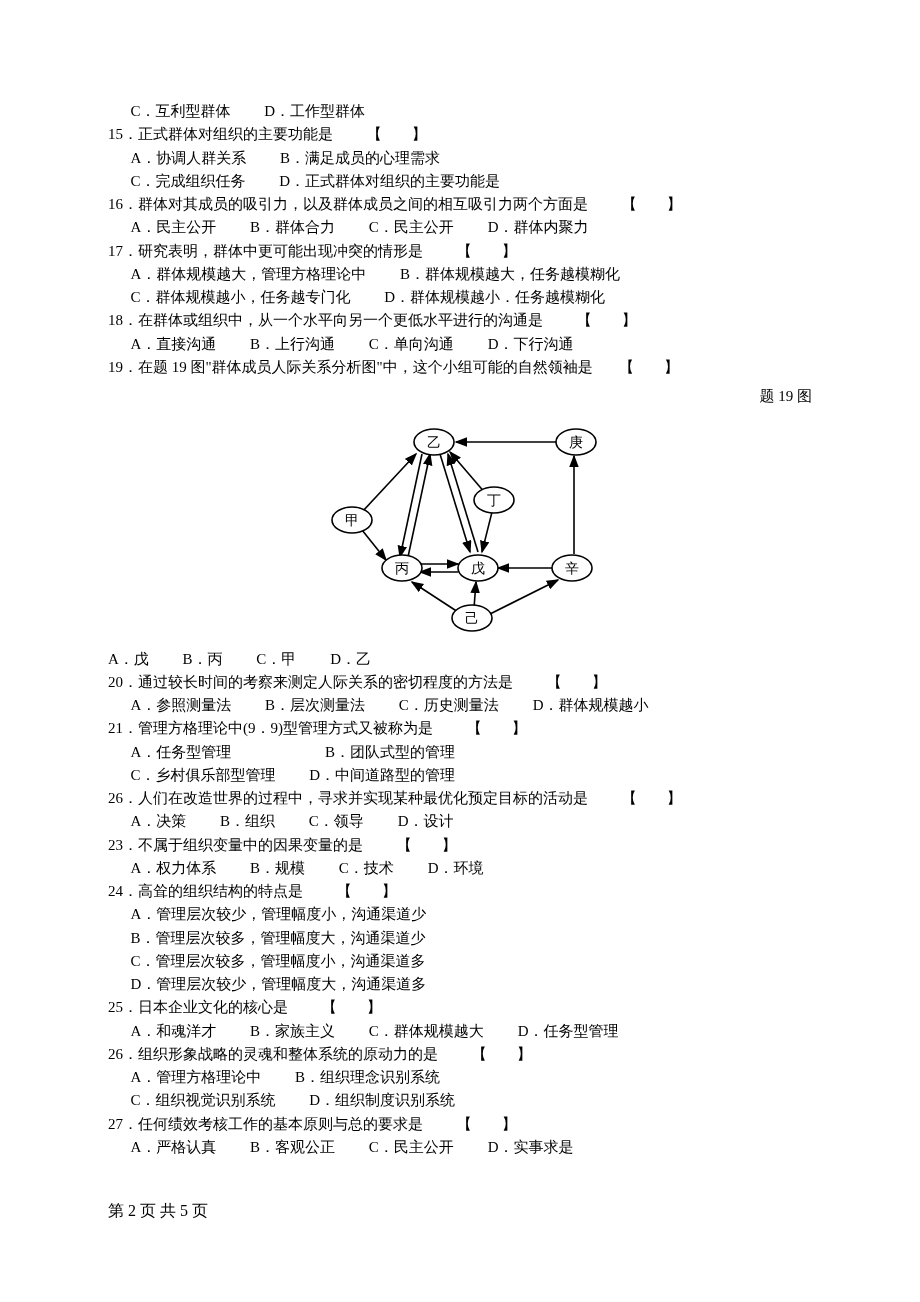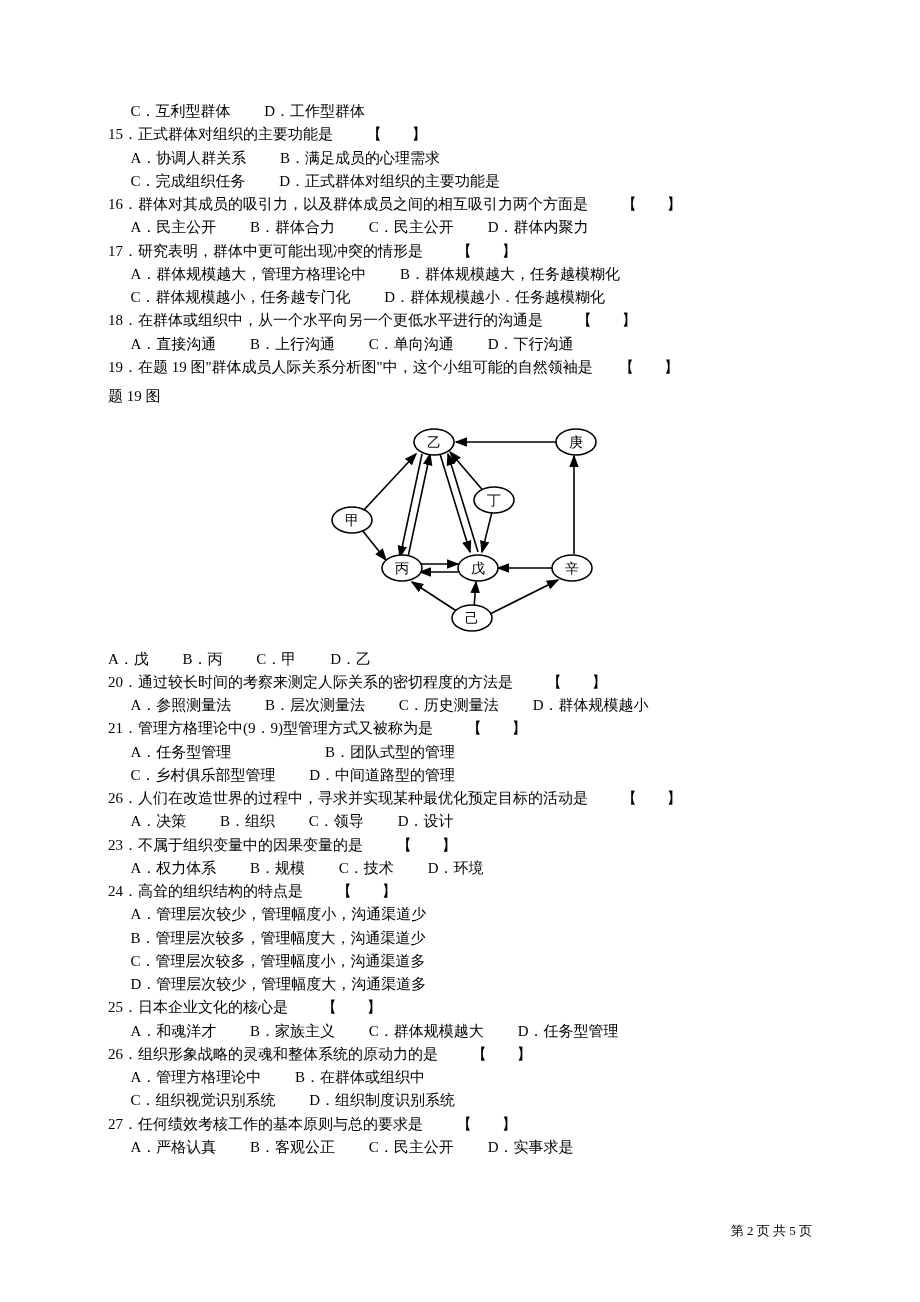--- a/index.html
+++ b/index.html
@@ -12,27 +12,27 @@
     padding: 100px 108px 60px 108px;
     width: 920px;
     box-sizing: border-box;
   }
   .line {
     white-space: nowrap;
     margin: 0;
   }
   .indent1 { padding-left: 1.5em; }
   .bracket { font-family: "SimSun", serif; }
-  .figcap { text-align: left; margin-top: 6px; margin-bottom: 4px; }
+  .figcap { text-align: right; margin-top: 6px; margin-bottom: 4px; }
   .figwrap { text-align: center; margin: 4px 0 8px 0; }
   svg { display: inline-block; }
   .footer {
-    text-align: right;
-    margin-top: 62px;
-    font-size: 13px;
+    text-align: left;
+    margin-top: 40px;
+    font-size: 16px;
   }
   .sp { display: inline-block; }
 </style>
 </head>
 <body>
 
 <p class="line indent1">
   <span>C．互利型群体</span><span class="sp" style="width:2em"></span>
   <span>D．工作型群体</span>
 </p>
@@ -232,21 +232,21 @@
   <span>C．群体规模越大</span><span class="sp" style="width:2em"></span>
   <span>D．任务型管理</span>
 </p>
 
 <p class="line">
   <span>26．组织形象战略的灵魂和整体系统的原动力的是</span><span class="sp" style="width:2em"></span>
   <span class="bracket">【</span><span class="sp" style="width:2em"></span><span class="bracket">】</span>
 </p>
 <p class="line indent1">
   <span>A．管理方格理论中</span><span class="sp" style="width:2em"></span>
-  <span>B．在群体或组织中</span>
+  <span>B．组织理念识别系统</span>
 </p>
 <p class="line indent1">
   <span>C．组织视觉识别系统</span><span class="sp" style="width:2em"></span>
   <span>D．组织制度识别系统</span>
 </p>
 
 <p class="line">
   <span>27．任何绩效考核工作的基本原则与总的要求是</span><span class="sp" style="width:2em"></span>
   <span class="bracket">【</span><span class="sp" style="width:2em"></span><span class="bracket">】</span>
 </p>

